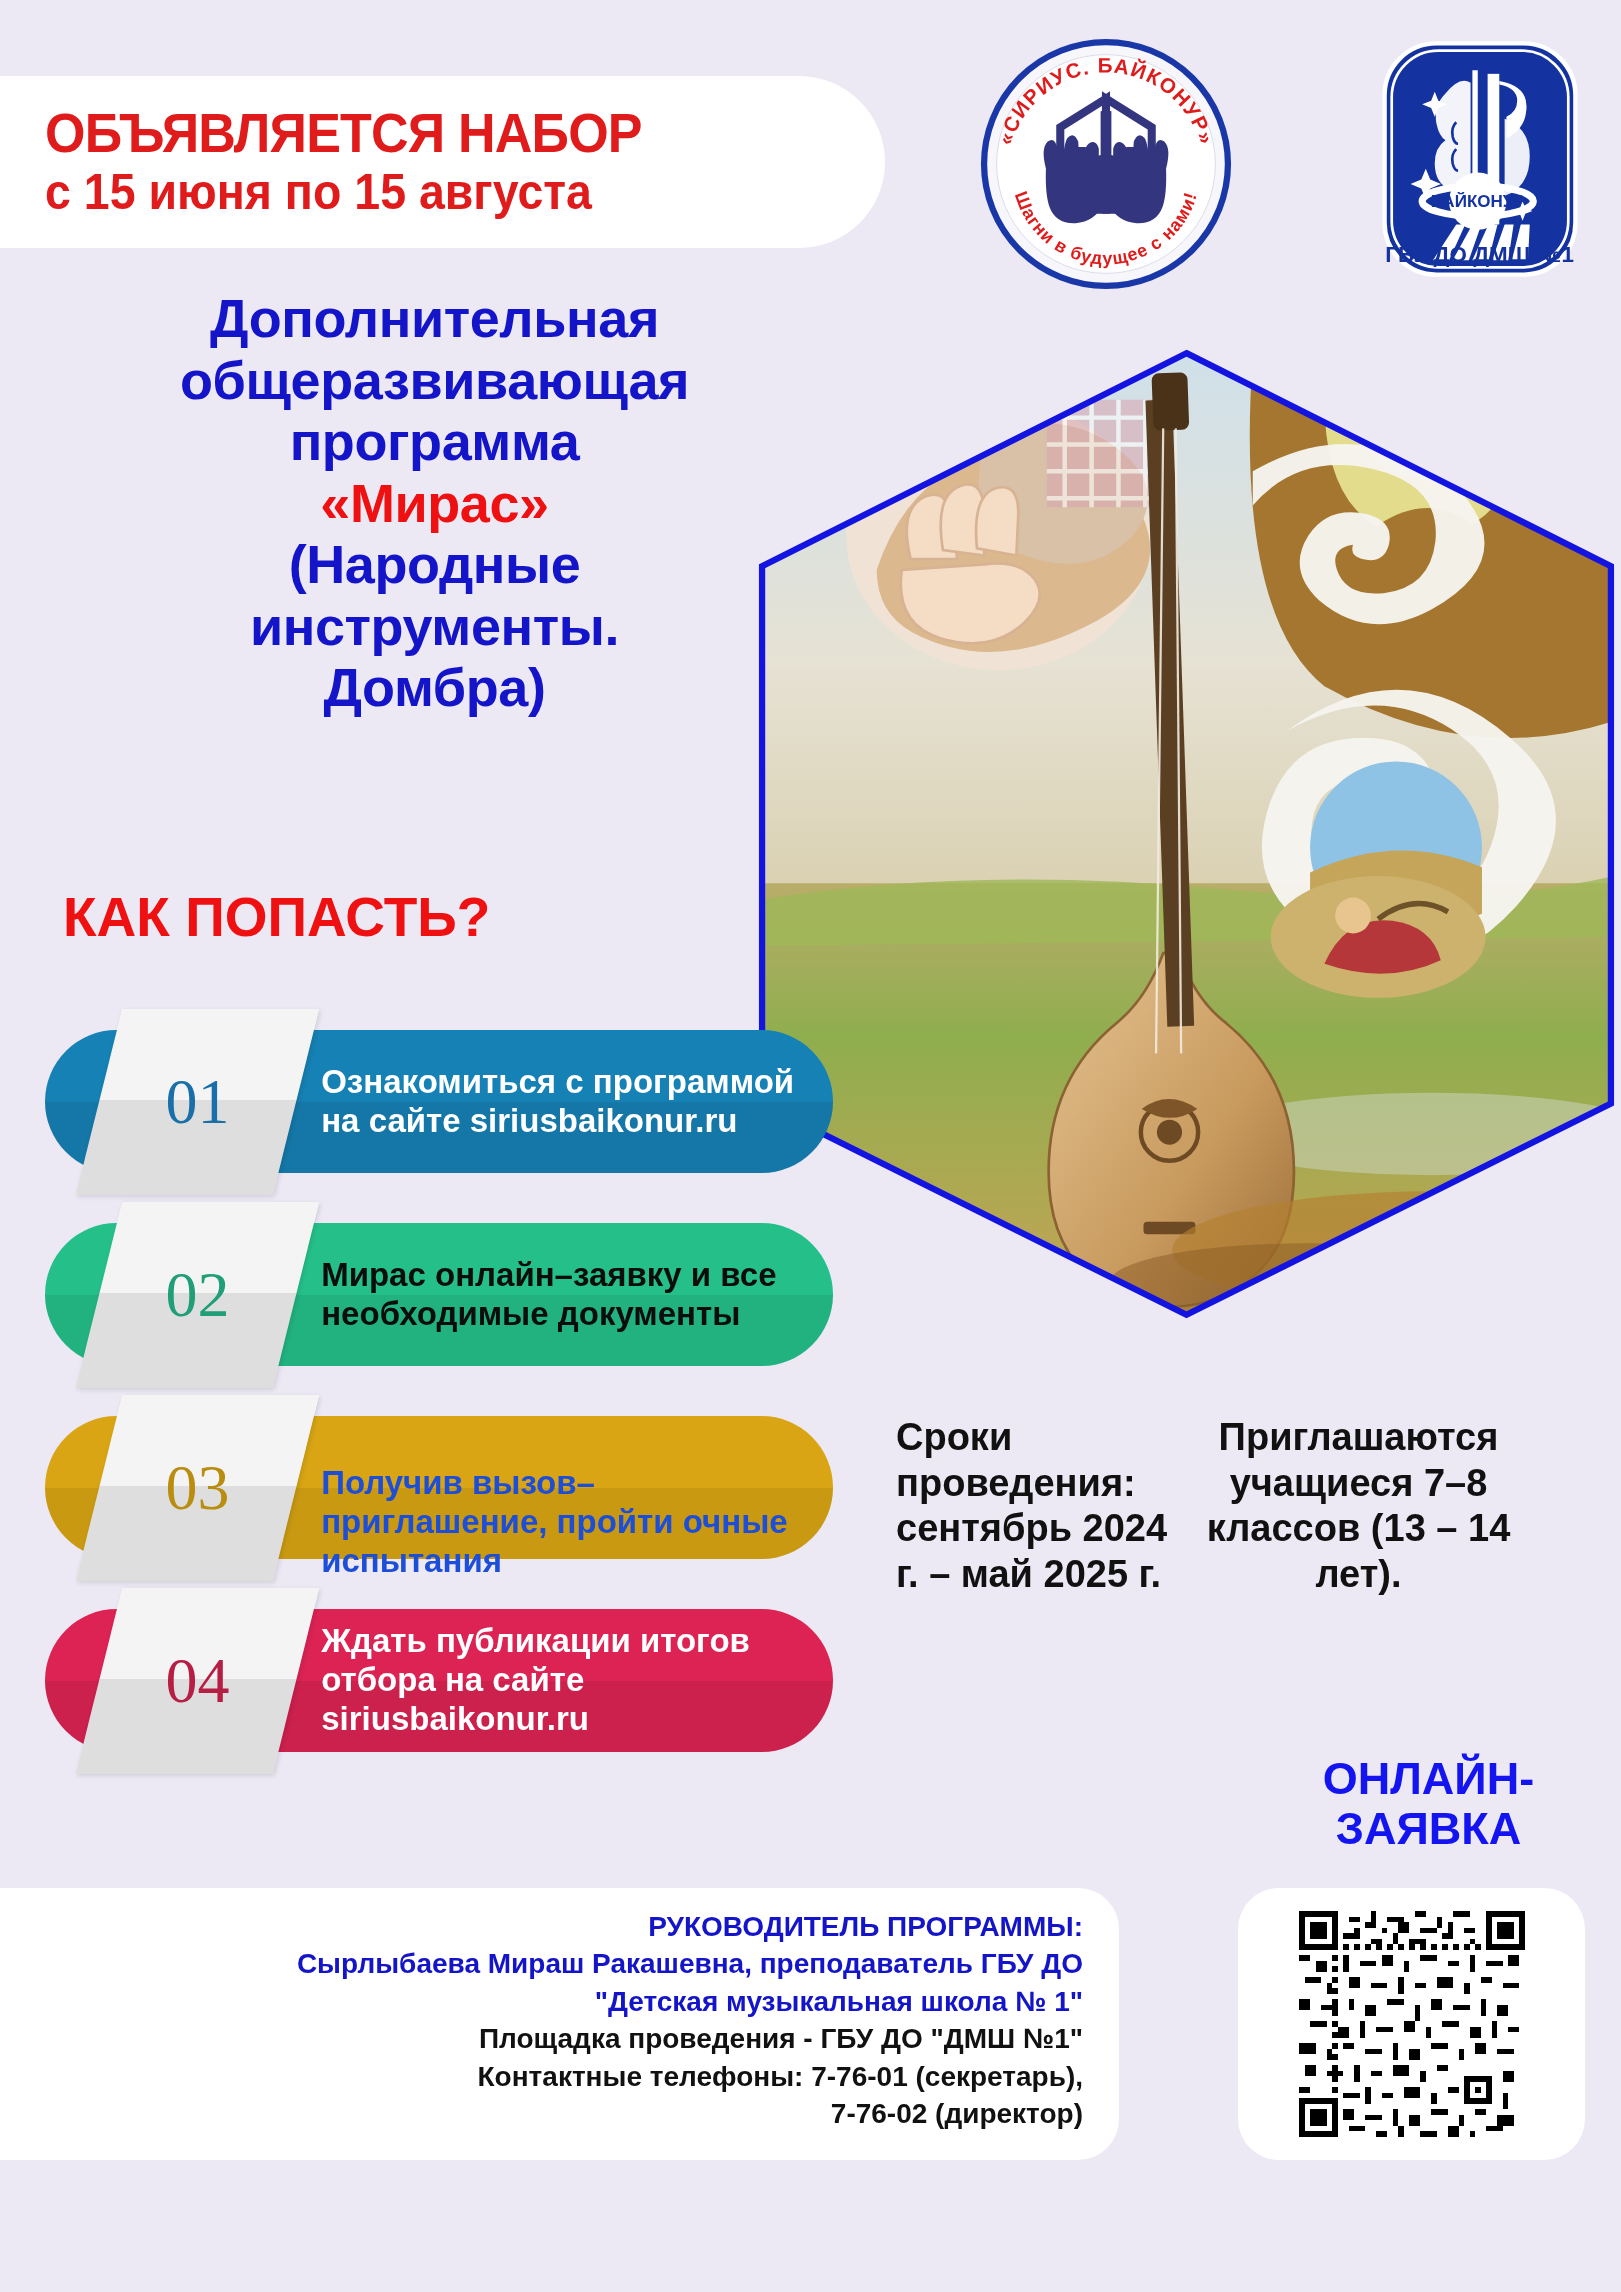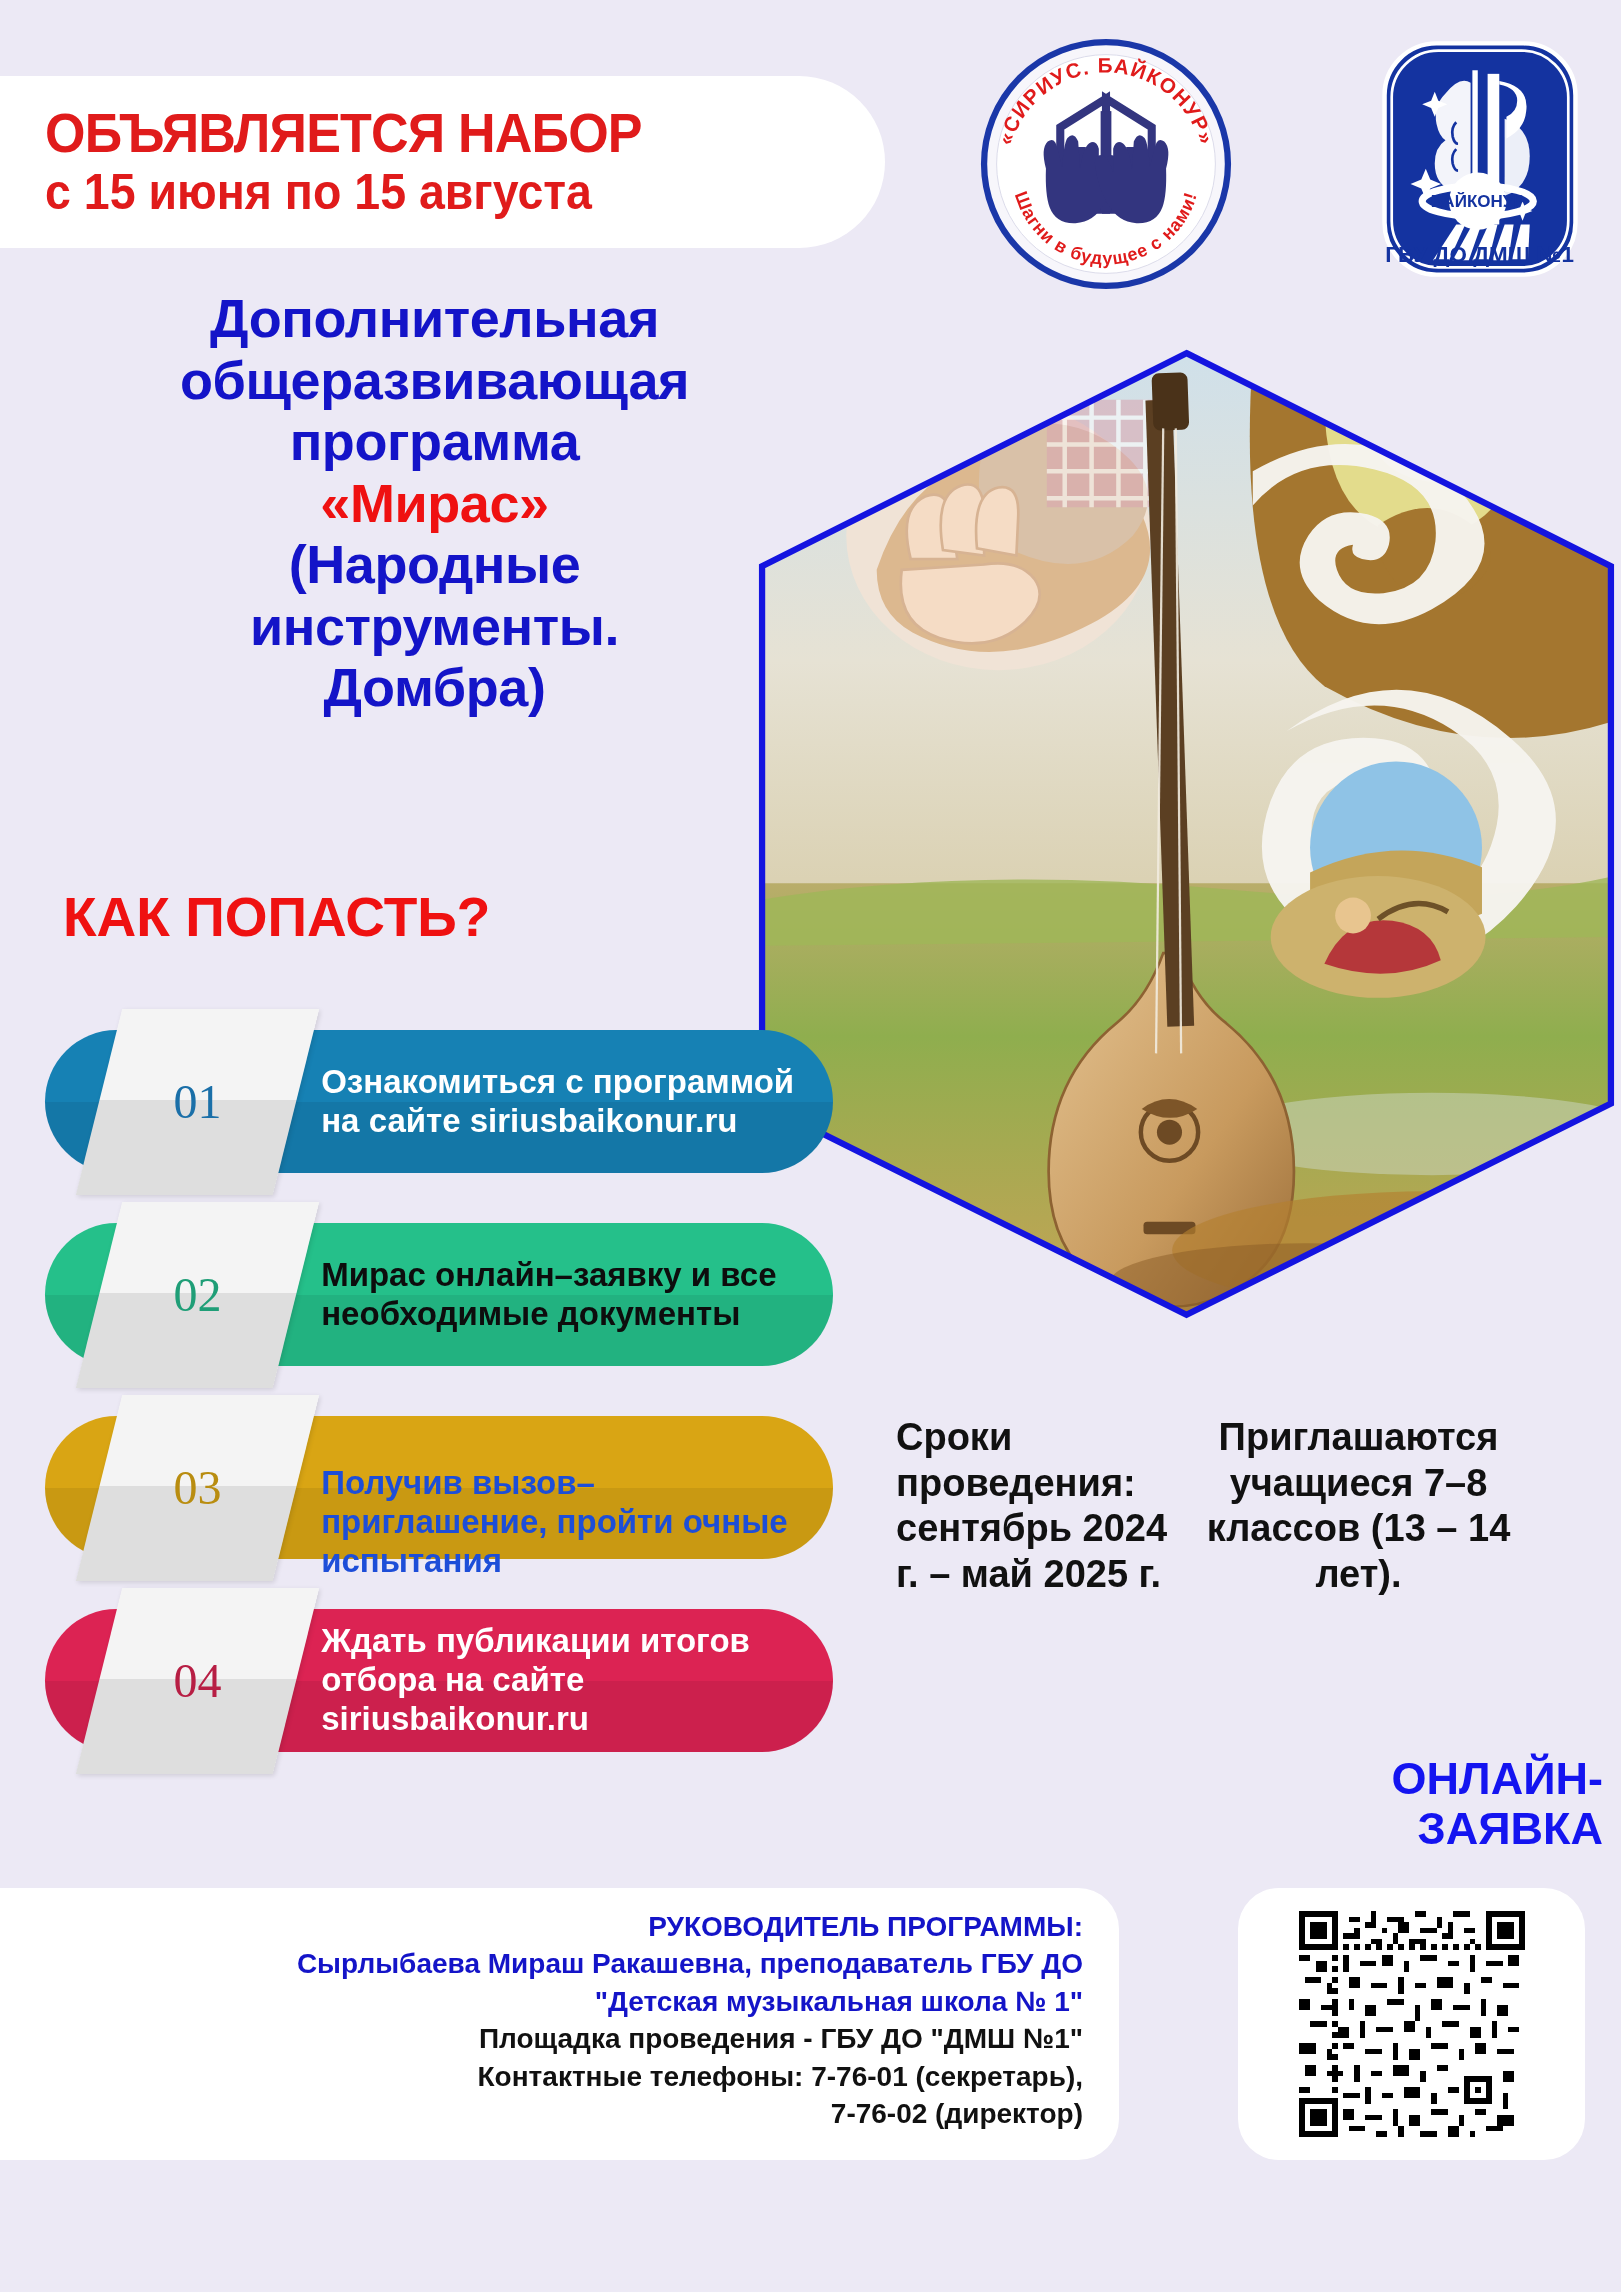--- a/index.html
+++ b/index.html
@@ -93,21 +93,21 @@
     width: 197px; height: 186px;
     background: linear-gradient(180deg,#f4f4f4 0%,#f4f4f4 49%,#dedede 49%,#dedede 100%);
     transform: skewX(-14deg);
     box-shadow: 1.8px 1.8px 5.4px rgba(0,0,0,0.12);
   }
   .step-num {
     position: absolute; left: 54px; top: -12.5px;
     width: 197px; height: 186px;
     display: flex; align-items: center; justify-content: center;
     font-family: "Liberation Serif", serif;
-    font-size: 48px; font-weight: 400;
+    font-size: 64px; font-weight: 400;
   }
   .step-text {
     position: absolute; left: 269px; top: 9px;
     width: 510px; height: 143px;
     display: flex; align-items: center; justify-content: center;
     text-align: left; font-size: 33px; font-weight: 700;
     line-height: 1.18; padding: 0 7.2px;
     font-family: "Liberation Sans Narrow","Liberation Sans", sans-serif;
   }
 
@@ -119,21 +119,21 @@
     font-family: "Liberation Sans Narrow","Liberation Sans", sans-serif;
   }
   .info-audience {
     position: absolute; left: 1166px; top: 1415px; width: 385px;
     text-align: center; color: #111; font-weight: 700;
     font-size: 38px; line-height: 1.2;
     font-family: "Liberation Sans Narrow","Liberation Sans", sans-serif;
   }
   .online-label {
     position: absolute; left: 1254px; top: 1754px; width: 349px;
-    text-align: right; color: #1414f0; font-weight: 700;
+    text-align: center; color: #1414f0; font-weight: 700;
     font-size: 45px; line-height: 1.12;
     font-family: "Liberation Sans Narrow","Liberation Sans", sans-serif;
   }
 
   
   .bottom-card {
     position: absolute; left: -36px; top: 1888px;
     width: 1155px; height: 272px;
     background: #ffffff; border-radius: 0 41px 41px 0;
     padding: 19.7px 36px 0 72px; text-align: center;

